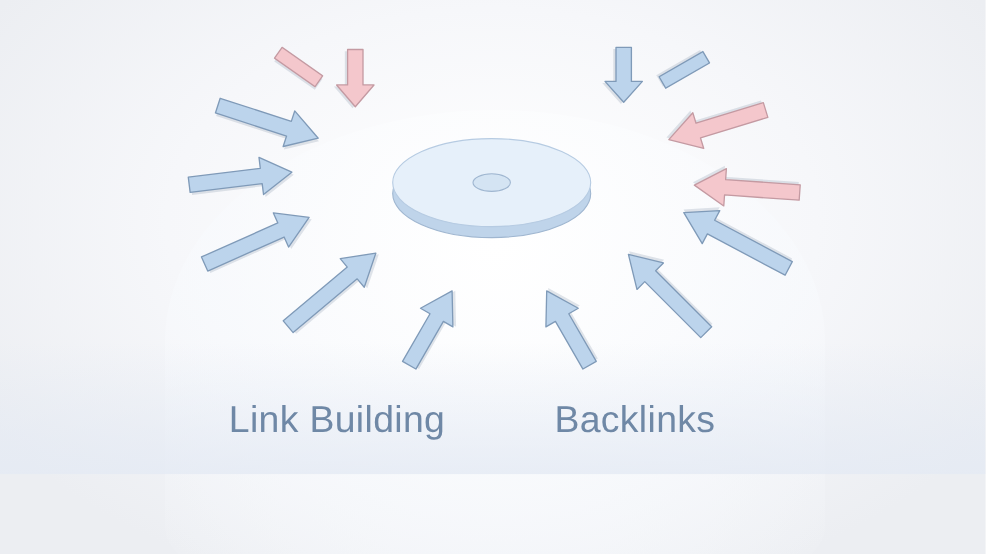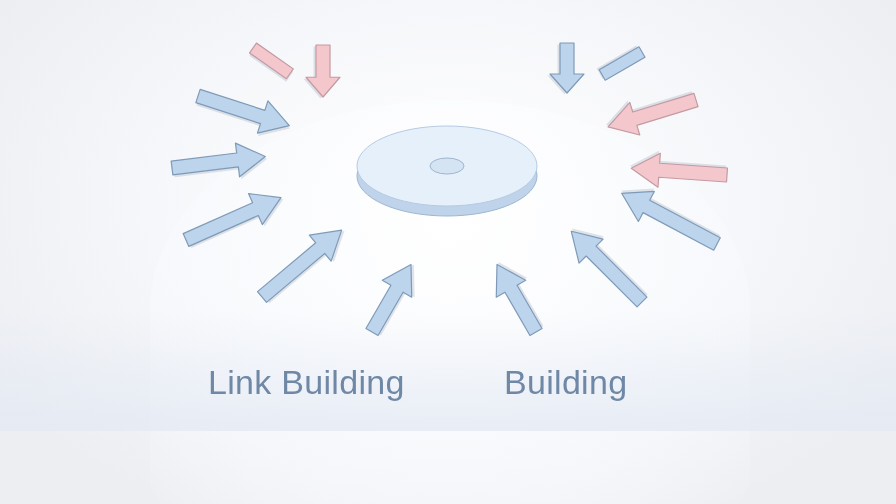--- a/index.html
+++ b/index.html
@@ -79,14 +79,14 @@
       <g transform="translate(567,43) rotate(90)">
         <polygon points="0,-7 31,-7 31,-17 50,0 31,17 31,7 0,7" fill="rgba(90,110,140,0.18)" transform="translate(1.5,2.5)"></polygon>
         <polygon points="0,-7 31,-7 31,-17 50,0 31,17 31,7 0,7" fill="#bcd4ec" stroke="#7f9ab8" stroke-width="1.2" stroke-linejoin="round"></polygon>
       </g>
       <g transform="translate(642,52) rotate(150)">
         <polygon points="0,-6 46,-6 46,6 0,6" fill="rgba(90,110,140,0.18)" transform="translate(1.5,2.5)"></polygon>
         <polygon points="0,-6 46,-6 46,6 0,6" fill="#bcd4ec" stroke="#7f9ab8" stroke-width="1.2" stroke-linejoin="round"></polygon>
       </g>
     </svg>
   <div class="label left">Link Building</div>
-  <div class="label right">Building</div>
+  <div class="label right">Backlinks</div>
 </div>
 
 </body></html>

